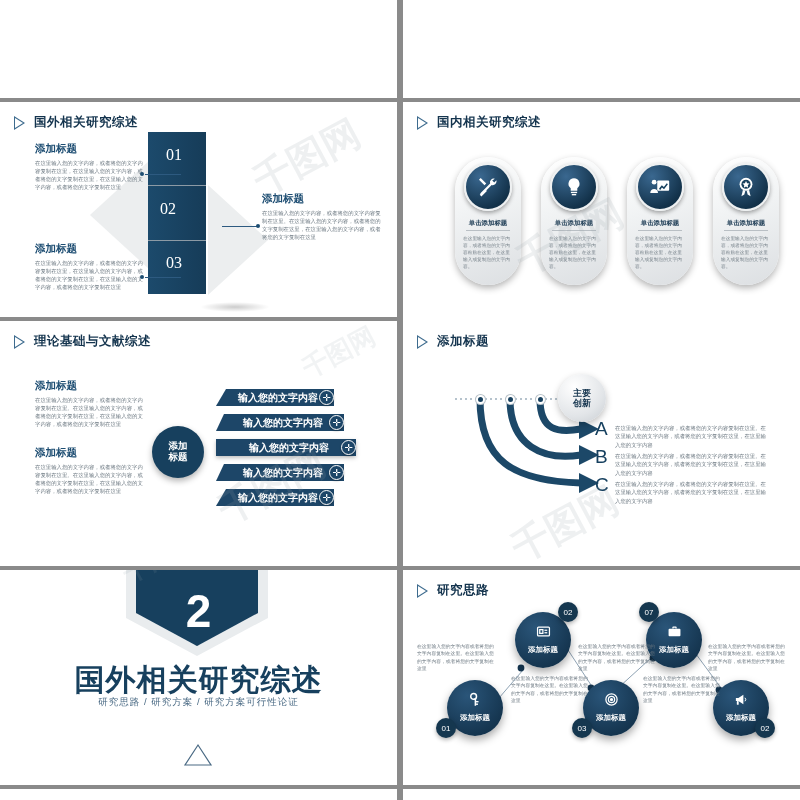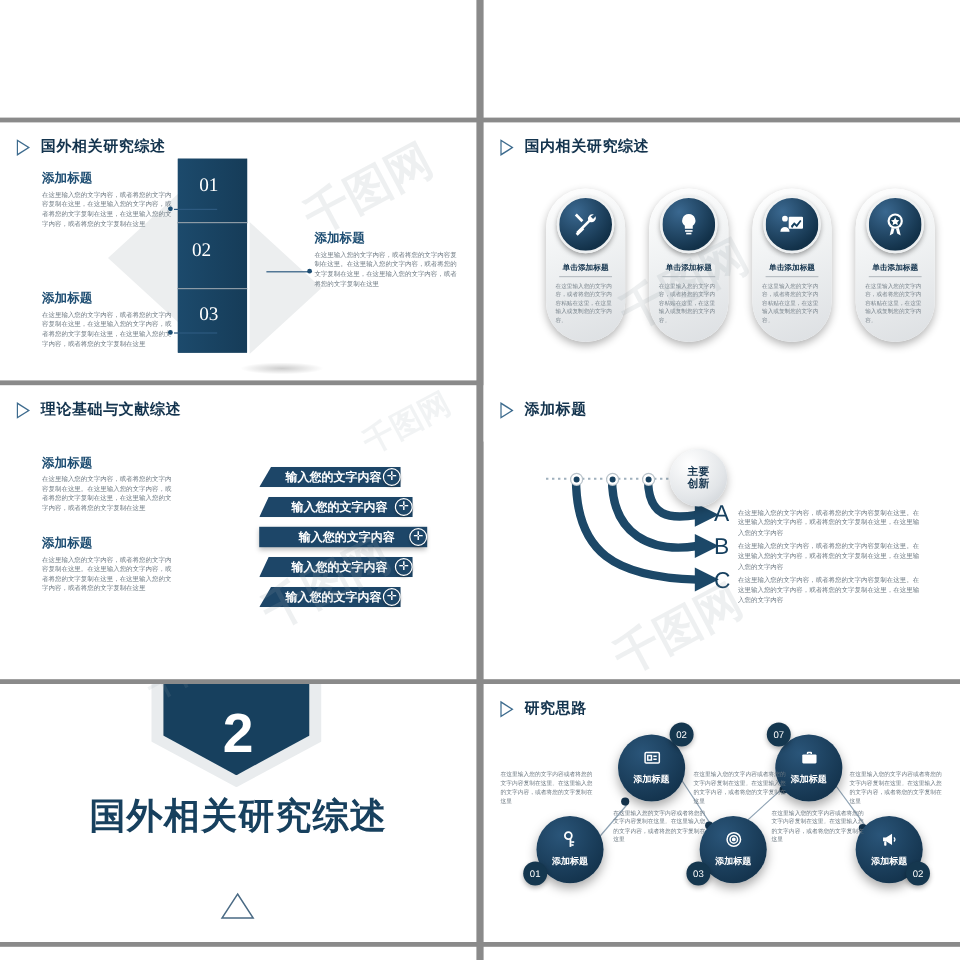--- a/index.html
+++ b/index.html
@@ -312,20 +312,26 @@
         <span>✛</span>
       </div>
 
     <div class="bar" style="left:216px;top:168px;width:118px;clip-path:polygon(10px 0,100% 0,100% 100%,0 100%);">
       <div class="bt">输入您的文字内容</div>
     </div>
     <div class="plus" style="left:319px;top:169px;">
         <span>✛</span>
       </div>
 
+    <div class="hub" style="left:152px;top:105px;width:52px;height:52px;font-size:9.5px;">
+      <div>
+        <div>添加</div>
+        <div>标题</div>
+      </div>
+    </div>
 
     <div class="wm" style="left:215px;top:140px;">千图网</div>
     <div class="wm2" style="left:300px;top:14px;">千图网</div>
   </div>
 
   <div class="slide s2b">
     <div class="shead">
       <div class="play-ico"></div>
       <h2>添加标题</h2>
     </div>
@@ -367,20 +373,21 @@
     <div class="abc-b" style="left:212px;top:159px;">在这里输入您的文字内容，或者将您的文字内容复制在这里。在这里输入您的文字内容，或者将您的文字复制在这里，在这里输入您的文字内容</div>
 
     <div class="wm" style="left:105px;top:178px;">千图网</div>
   </div>
 
   <div class="slide s3a">
     <div class="shield-out"></div>
     <div class="shield"></div>
     <div class="pnum">2</div>
     <div class="big-title">国外相关研究综述</div>
+    <div class="sub-title">研究思路 / 研究方案 / 研究方案可行性论证</div>
     <svg style="position:absolute;left:183px;top:172px;width:30px;height:26px;">
       <polygon points="15,3 28,23 2,23" fill="none" stroke="#4a6a84" stroke-width="1.2"></polygon>
     </svg>
     <div class="wm2" style="left:120px;top:-30px;">千图网</div>
   </div>
 
   <div class="slide s3b">
     <div class="shead">
       <div class="play-ico"></div>
       <h2>研究思路</h2>

